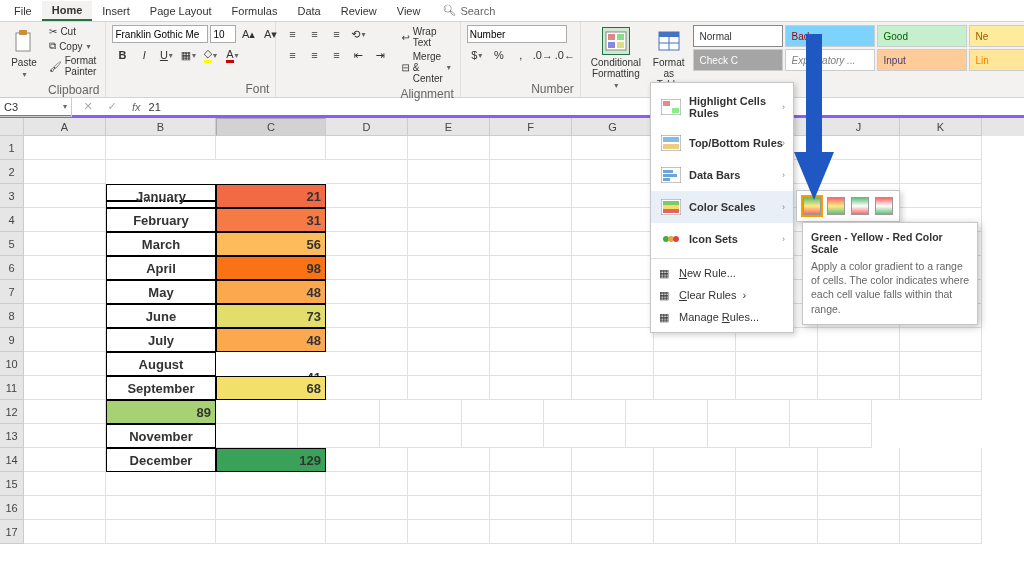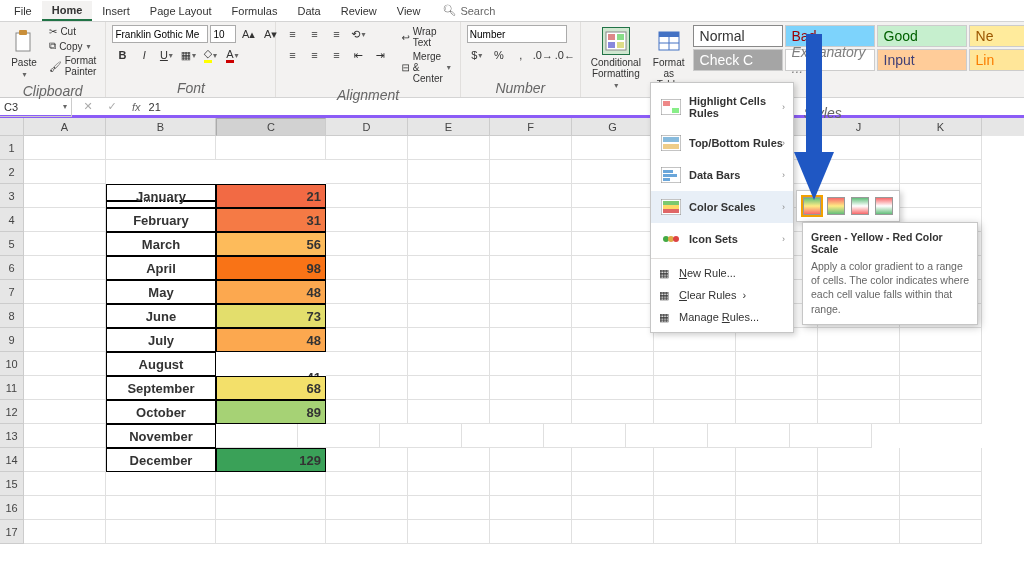--- a/index.html
+++ b/index.html
@@ -8,32 +8,32 @@
 
 .tabbar { display: flex; align-items: center; background: #fff; height: 22px; border-bottom: 1px solid #d4d4d4; padding-left: 4px; }
 .tab { padding: 3px 10px; font-size: 11px; cursor: pointer; }
 .tab.active { background: #f3f2f1; border-bottom: 2px solid #217346; font-weight: 600; }
 .search-group { display: flex; align-items: center; gap: 4px; margin-left: 12px; color: #666; }
 
 
 .ribbon { display: flex; background: #f3f2f1; height: 76px; border-bottom: 1px solid #d4d4d4; }
 .rgroup { display: flex; flex-direction: column; justify-content: space-between; border-right: 1px solid #e1dfdd; padding: 3px 6px 1px 6px; position: relative; }
 .rgroup-content { display: flex; align-items: flex-start; gap: 4px; flex: 1; }
-.rgroup-label { text-align: center; font-size: 14px; color: #666; padding-top: 2px; font-style: italic; }
+.rgroup-label { text-align: right; font-size: 12px; color: #666; padding-top: 2px; }
 .big-btn { display: flex; flex-direction: column; align-items: center; justify-content: center; padding: 2px 4px; cursor: pointer; font-size: 10px; gap: 2px; }
 .big-btn .ico { width: 28px; height: 28px; display: flex; align-items: center; justify-content: center; }
 .big-btn .ico.selected { background: #d0e7d0; border: 1px solid #217346; }
 .small-btns { display: flex; flex-direction: column; gap: 1px; font-size: 10px; }
 .small-btn { display: flex; align-items: center; gap: 3px; padding: 1px 3px; cursor: pointer; }
 .font-row { display: flex; gap: 2px; align-items: center; }
 .sel { border: 1px solid #ababab; background: #fff; font-size: 10px; padding: 1px 2px; height: 18px; }
 .icon-btn { width: 20px; height: 18px; display: flex; align-items: center; justify-content: center; cursor: pointer; font-size: 11px; border: 1px solid transparent; }
 
 
-.style-cell { border: 1px solid #ccc; padding: 3px 6px; font-size: 14px; width: 90px; height: 22px; display: flex; align-items: center; }
+.style-cell { border: 1px solid #ccc; padding: 3px 6px; font-size: 10px; width: 90px; height: 22px; display: flex; align-items: center; }
 .style-normal { background: #fff; border: 1px solid #888; }
 .style-bad { background: #7dd3fc; color: #9c0006; }
 .style-good { background: #c6efce; color: #006100; }
 .style-neutral { background: #ffeb9c; color: #9c5700; }
 .style-check { background: #a5a5a5; color: #fff; }
 .style-explan { background: #fff; color: #7f7f7f; font-style: italic; }
 .style-input { background: #ffcc99; color: #3f3f76; }
 .style-linked { background: #ffe699; color: #fa7d00; }
 
 
@@ -439,21 +439,20 @@
         <div class="cell"></div>
         <div class="cell"></div>
         <div class="cell"></div>
         <div class="cell"></div>
         <div class="cell"></div>
         <div class="cell"></div>
       </div>
       <div class="row">
         <div class="rowhead">12</div>
         <div class="cell"></div>
-        <div class="cell wide tdata tmonth">October</div>
         <div class="cell wide tdata tsales" style="background: rgb(166, 210, 117);">89</div>
         <div class="cell"></div>
         <div class="cell"></div>
         <div class="cell"></div>
         <div class="cell"></div>
         <div class="cell"></div>
         <div class="cell"></div>
         <div class="cell"></div>
         <div class="cell"></div>
       </div>

